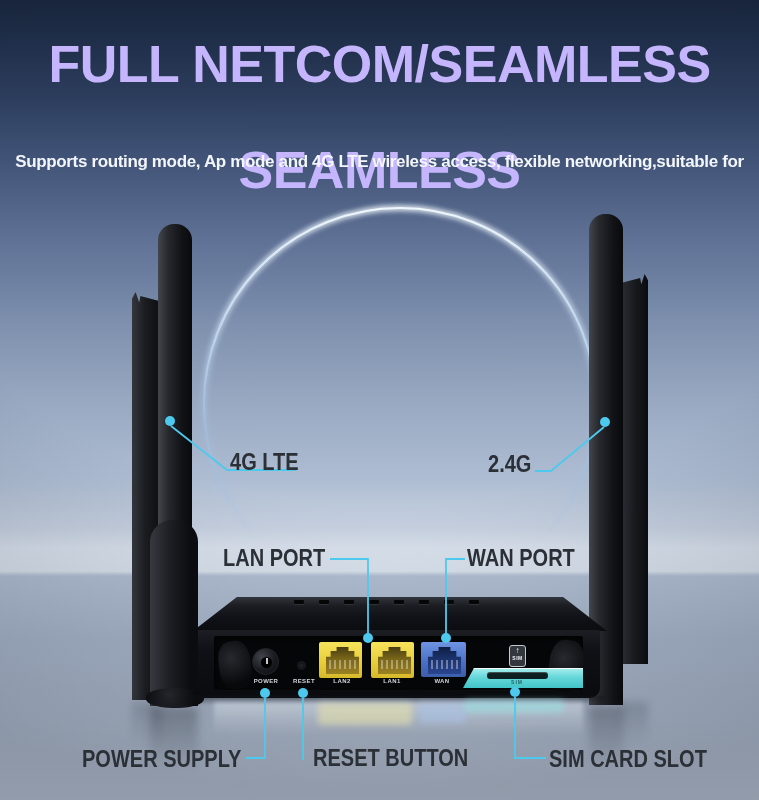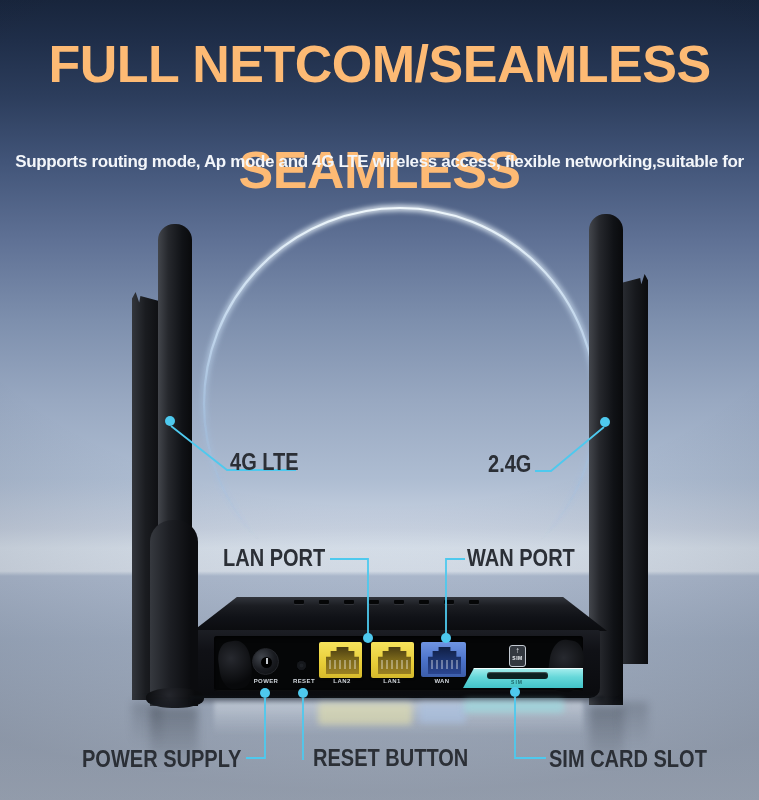--- a/index.html
+++ b/index.html
@@ -21,21 +21,21 @@
   }
   .vignette{
     left:0;top:0;width:759px;height:800px;pointer-events:none;
     background:radial-gradient(120% 72% at 50% 27%, rgba(0,0,0,0) 50%, rgba(12,20,38,.30) 100%);
   }
   .arc-svg{left:0;top:0;width:759px;height:800px;}
 
   
   .title{
     left:0;top:38px;width:759px;text-align:center;
-    color:#fdba74;font-weight:bold;font-size:52px;line-height:53px;
+    color:#c4b5fd;font-weight:bold;font-size:52px;line-height:53px;
     letter-spacing:-0.5px;white-space:pre-line;
   }
   .subtitle{
     left:0;top:148px;width:759px;text-align:center;
     color:#f3f6fa;font-size:17px;line-height:27px;letter-spacing:-0.35px;
     font-weight:bold;
   }
   .subtitle span{position:static;display:block;white-space:nowrap;}
 
   

